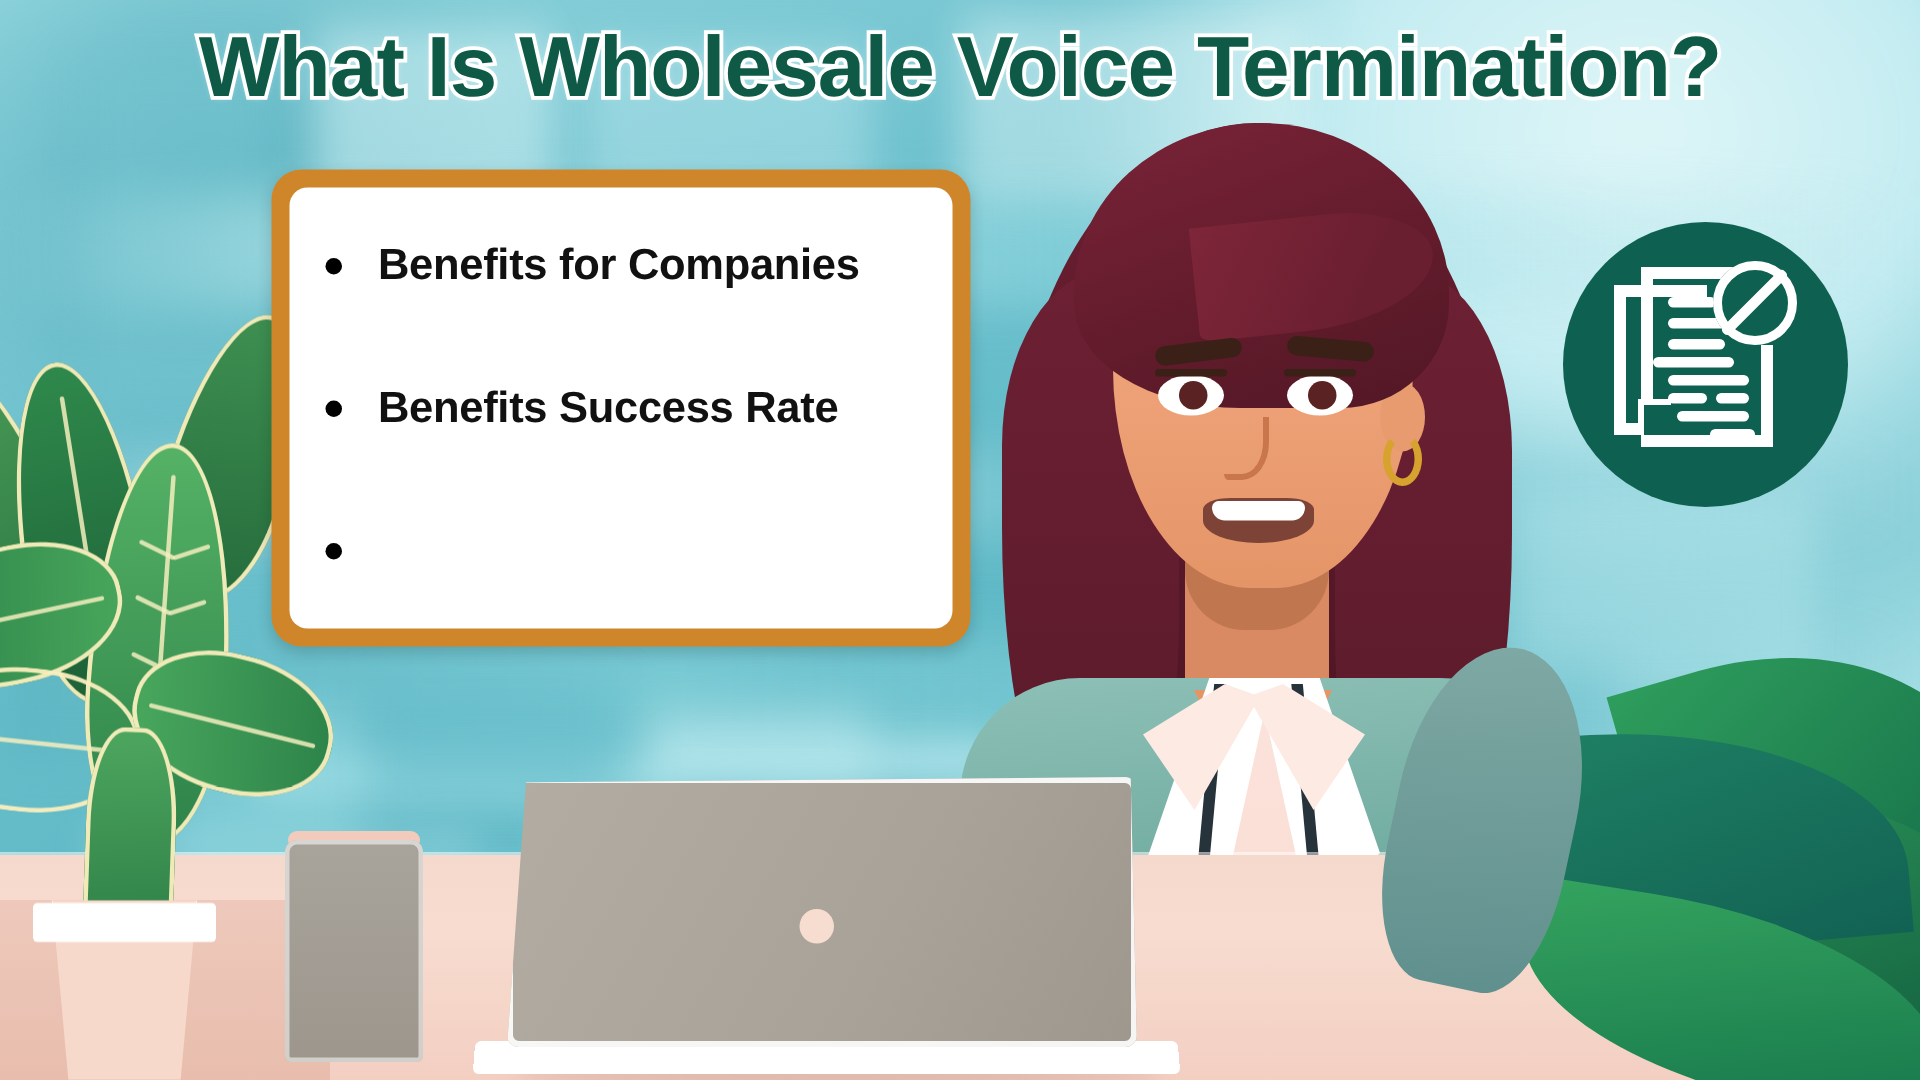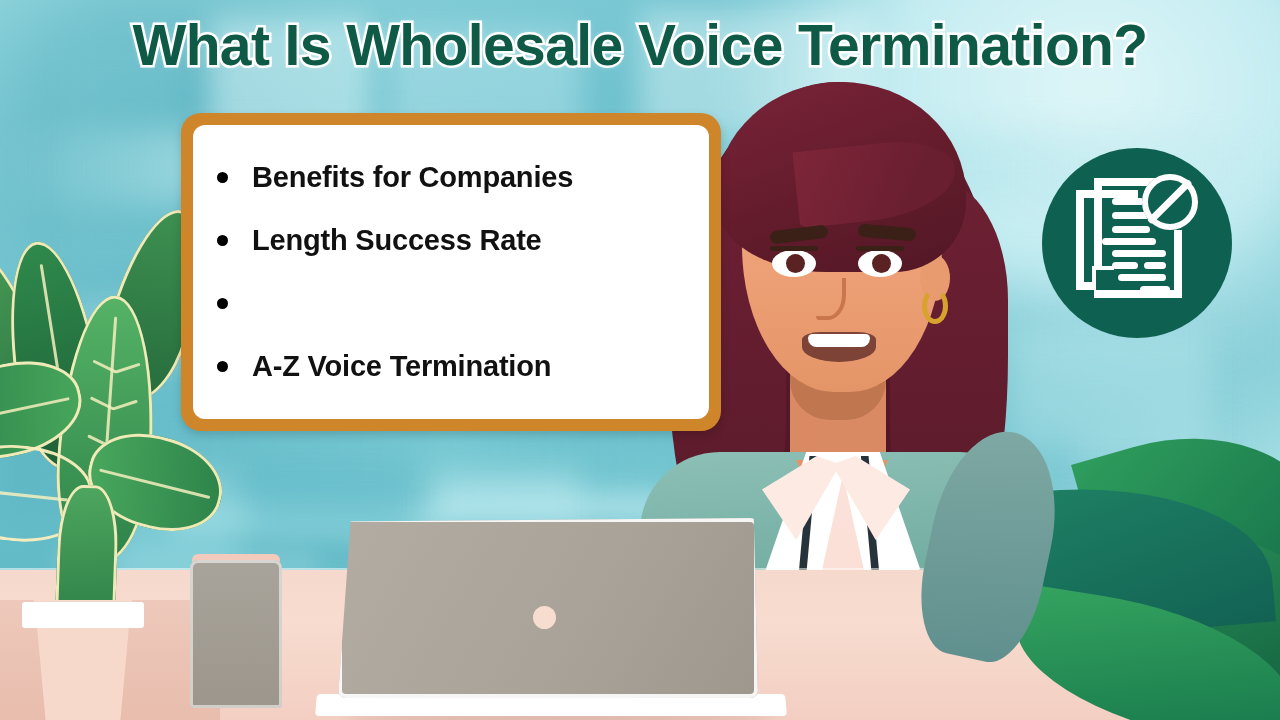--- a/index.html
+++ b/index.html
@@ -261,21 +261,21 @@
     letter-spacing:-.6px;
     color:#0f5a46;
     -webkit-text-stroke:5px #ffffff;
     paint-order:stroke fill;
     white-space:nowrap;
     text-shadow:0 0 6px rgba(255,255,255,.55);
   }
 
   
   .card{
-    position:absolute;left:181px;top:113px;width:540px;height:318px;
+    position:absolute;left:181px;top:113px;width:466px;height:318px;
     background:#cf862a;
     border-radius:20px;
     box-shadow:0 4px 10px rgba(0,0,0,.16);
   }
   .card-inner{
     position:absolute;left:12px;top:12px;right:12px;bottom:12px;
     background:#ffffff;border-radius:12px;
     padding:24px 0 24px 0;
     display:flex;flex-direction:column;justify-content:space-between;
   }
@@ -439,28 +439,24 @@
   <div class="title">What Is Wholesale Voice Termination?</div>
 
   <div class="card">
     <div class="card-inner">
       <div class="bullet-row">
         <span class="dot"></span>
         <span class="bullet-text">Benefits for Companies</span>
       </div>
       <div class="bullet-row">
         <span class="dot"></span>
-        <span class="bullet-text"> Length Success Rate</span>
+        <span class="bullet-text"> Benefits Success Rate</span>
       </div>
       <div class="bullet-row">
         <span class="dot"></span>
-      </div>
-      <div class="bullet-row">
-        <span class="dot"></span>
-        <span class="bullet-text">A-Z Voice Termination</span>
       </div>
     </div>
   </div>
 
   <div class="badge">
     <svg width="140" height="142" viewBox="0 0 140 142" fill="none">
 
       <path d="M8 18 h62 v8 H16 v84 h10 v8 H8 Z" fill="#ffffff"></path>
 
       <path d="M26 6 h66 v8 H34 v104 h72 V58 h8 v68 H26 Z" fill="#ffffff"></path>

